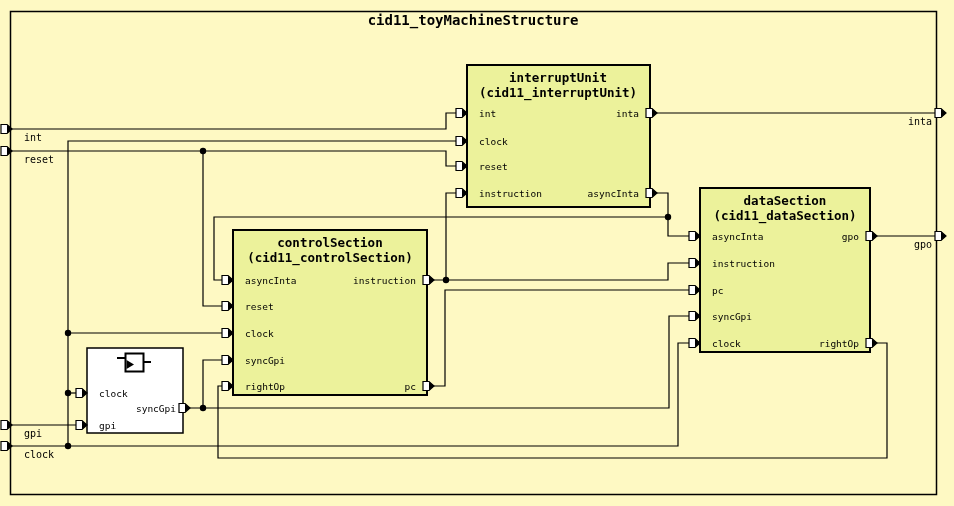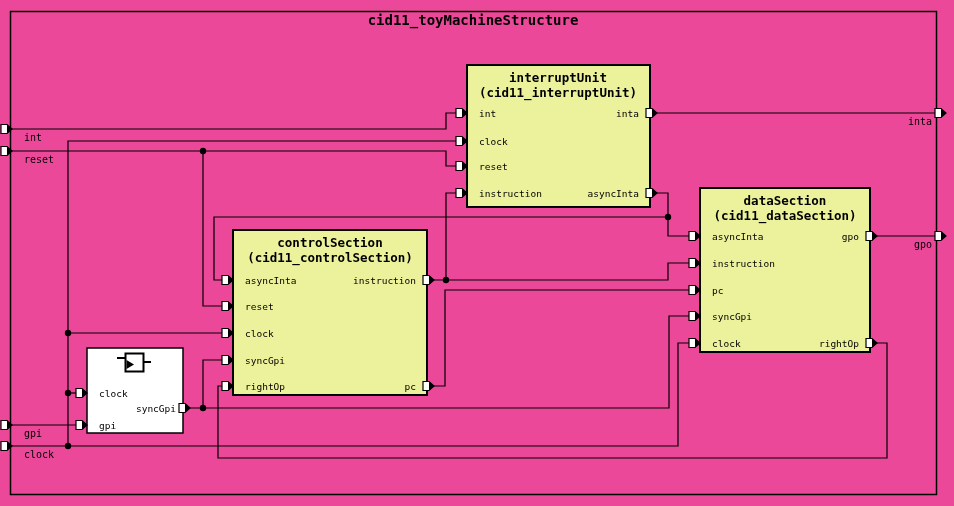--- a/index.html
+++ b/index.html
@@ -1,19 +1,19 @@
 <!DOCTYPE html>
 <html><head>
 <meta charset="utf-8">
 <style>
   html,body { margin:0; padding:0; background:#ffffff; }
   .canvas {
     position:relative;
     width:954px; height:506px;
-    background:#ec4899;
+    background:#fef9c3;
     font-family:"DejaVu Sans Mono", monospace;
     overflow:hidden;
   }
   svg { position:absolute; left:0; top:0; }
   .wire   { fill:none; stroke:#000; stroke-width:1.2; }
   .border { fill:none; stroke:#000; stroke-width:1.5; }
   .blk    { stroke:#000; stroke-width:2; }
   .blk-sm { fill:#ffffff; stroke:#000; stroke-width:1.5; }
   text { fill:#000; }
   .t-title  { font:bold 14px "DejaVu Sans Mono", monospace; text-anchor:middle; }

